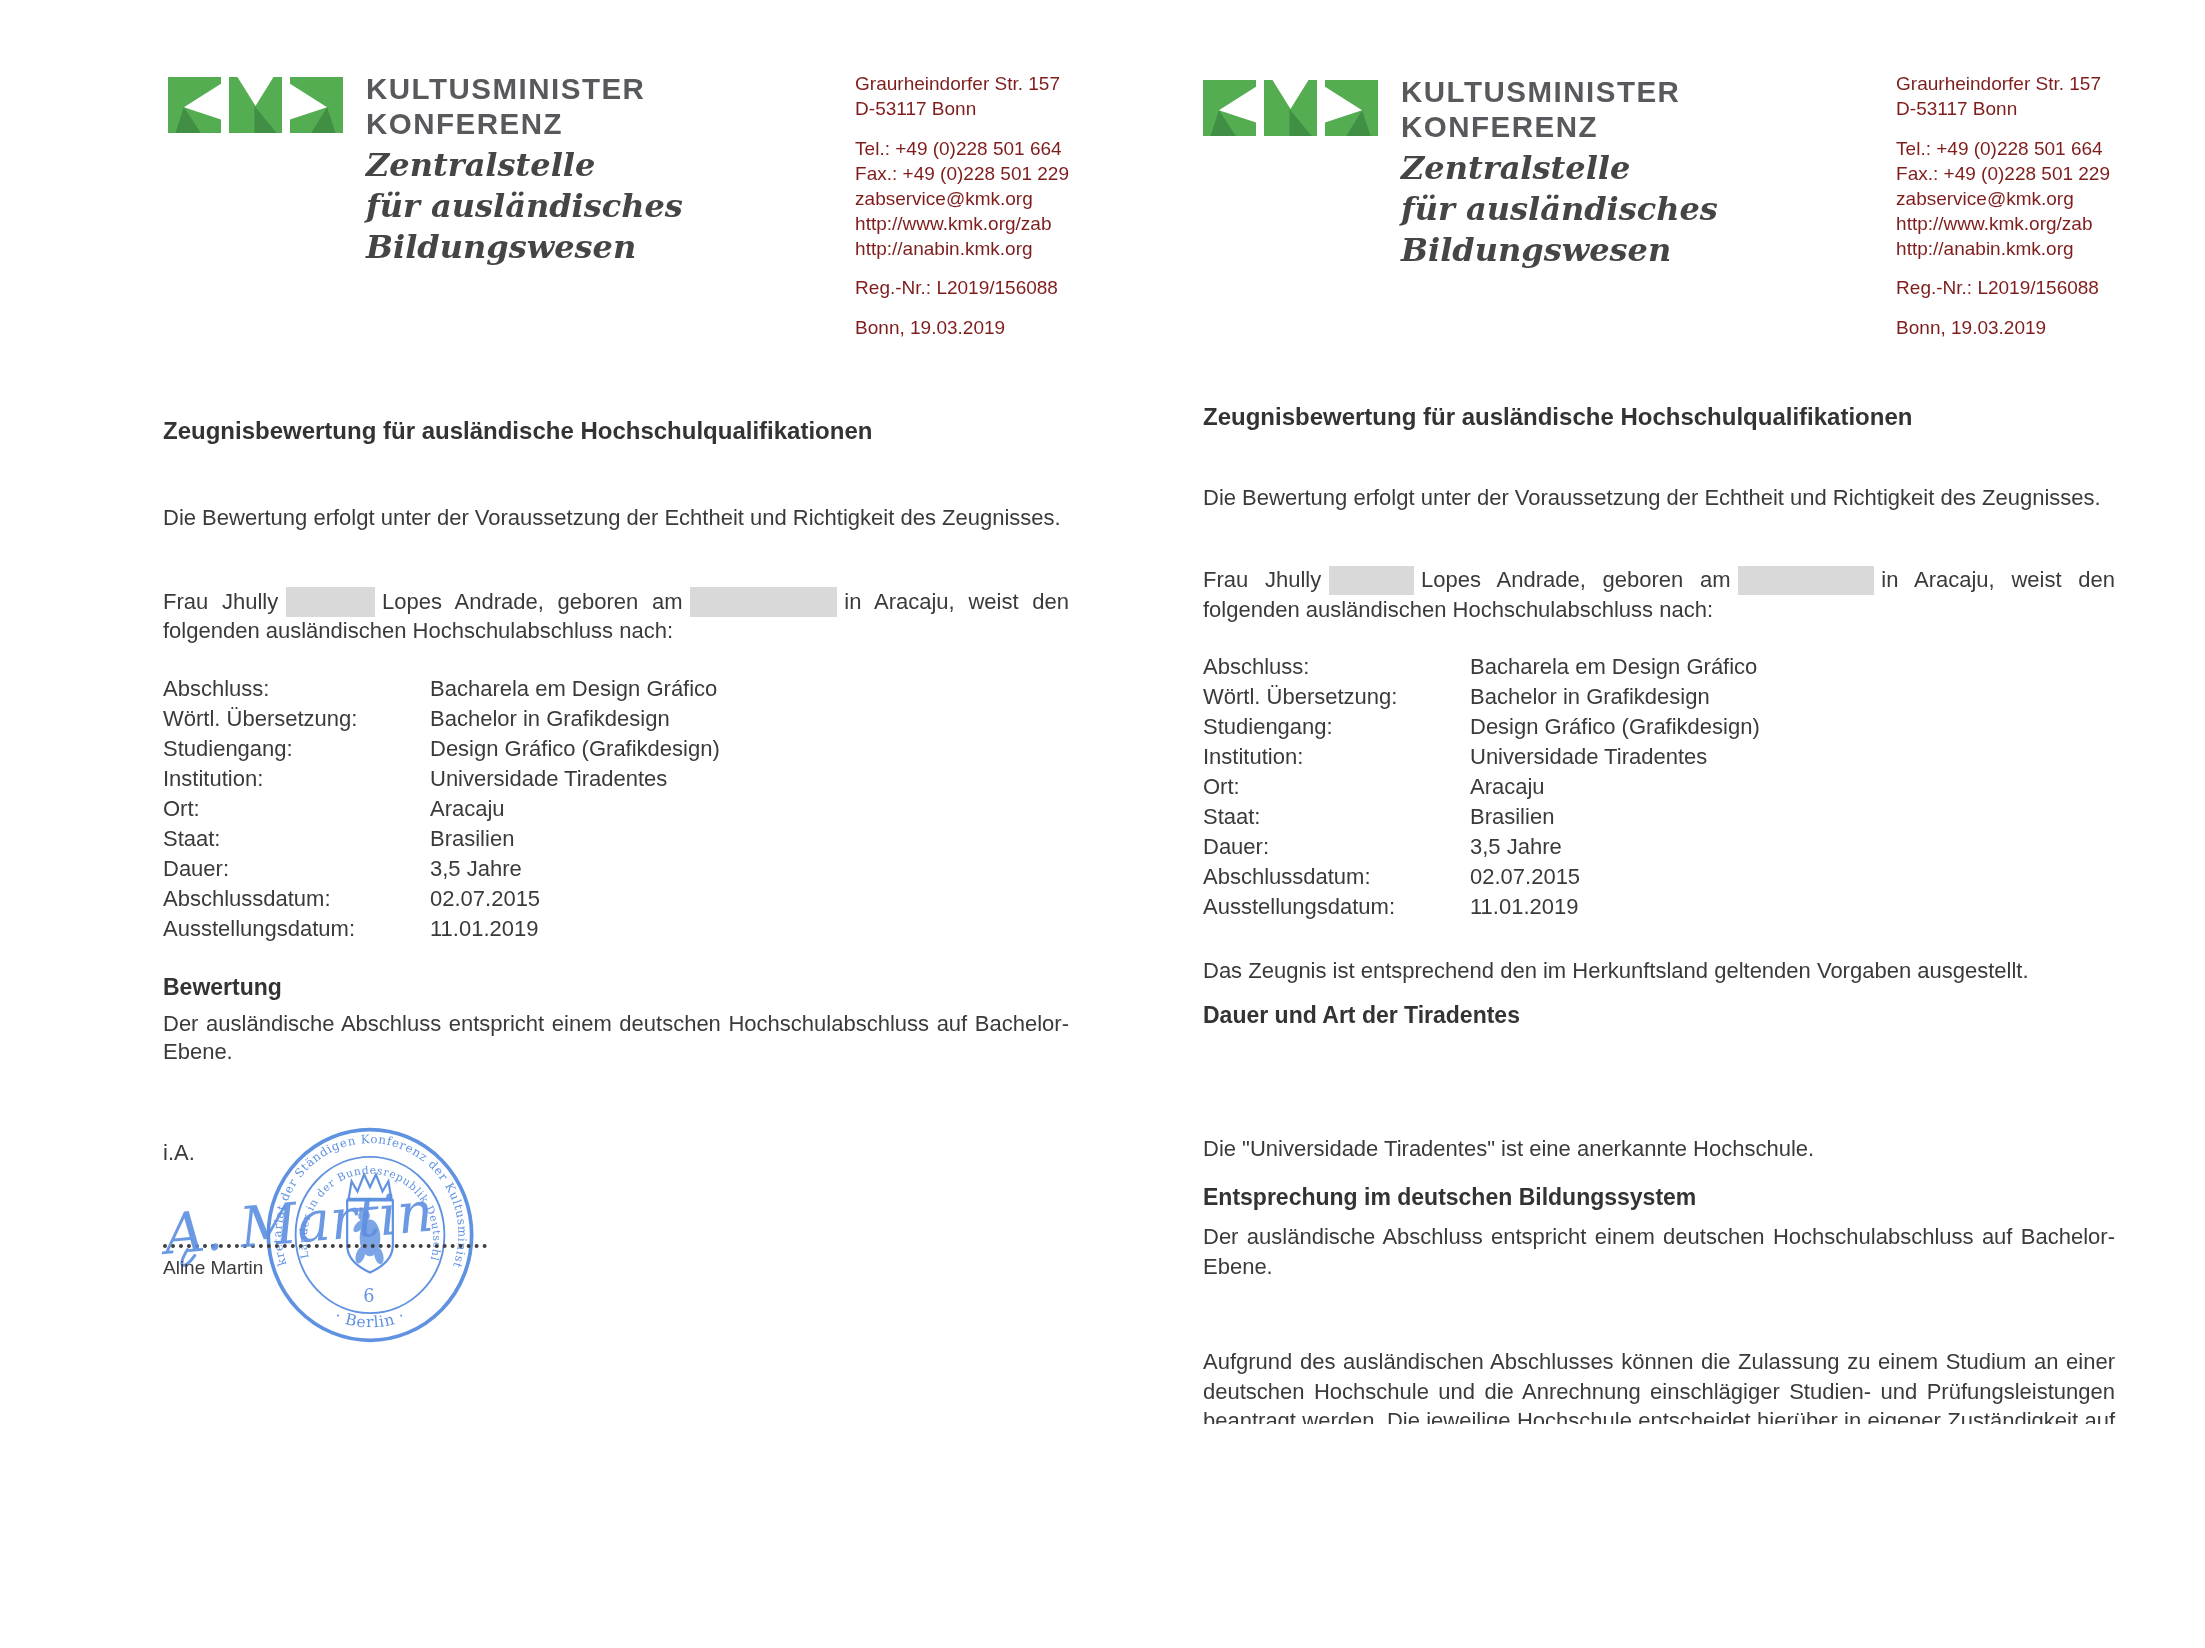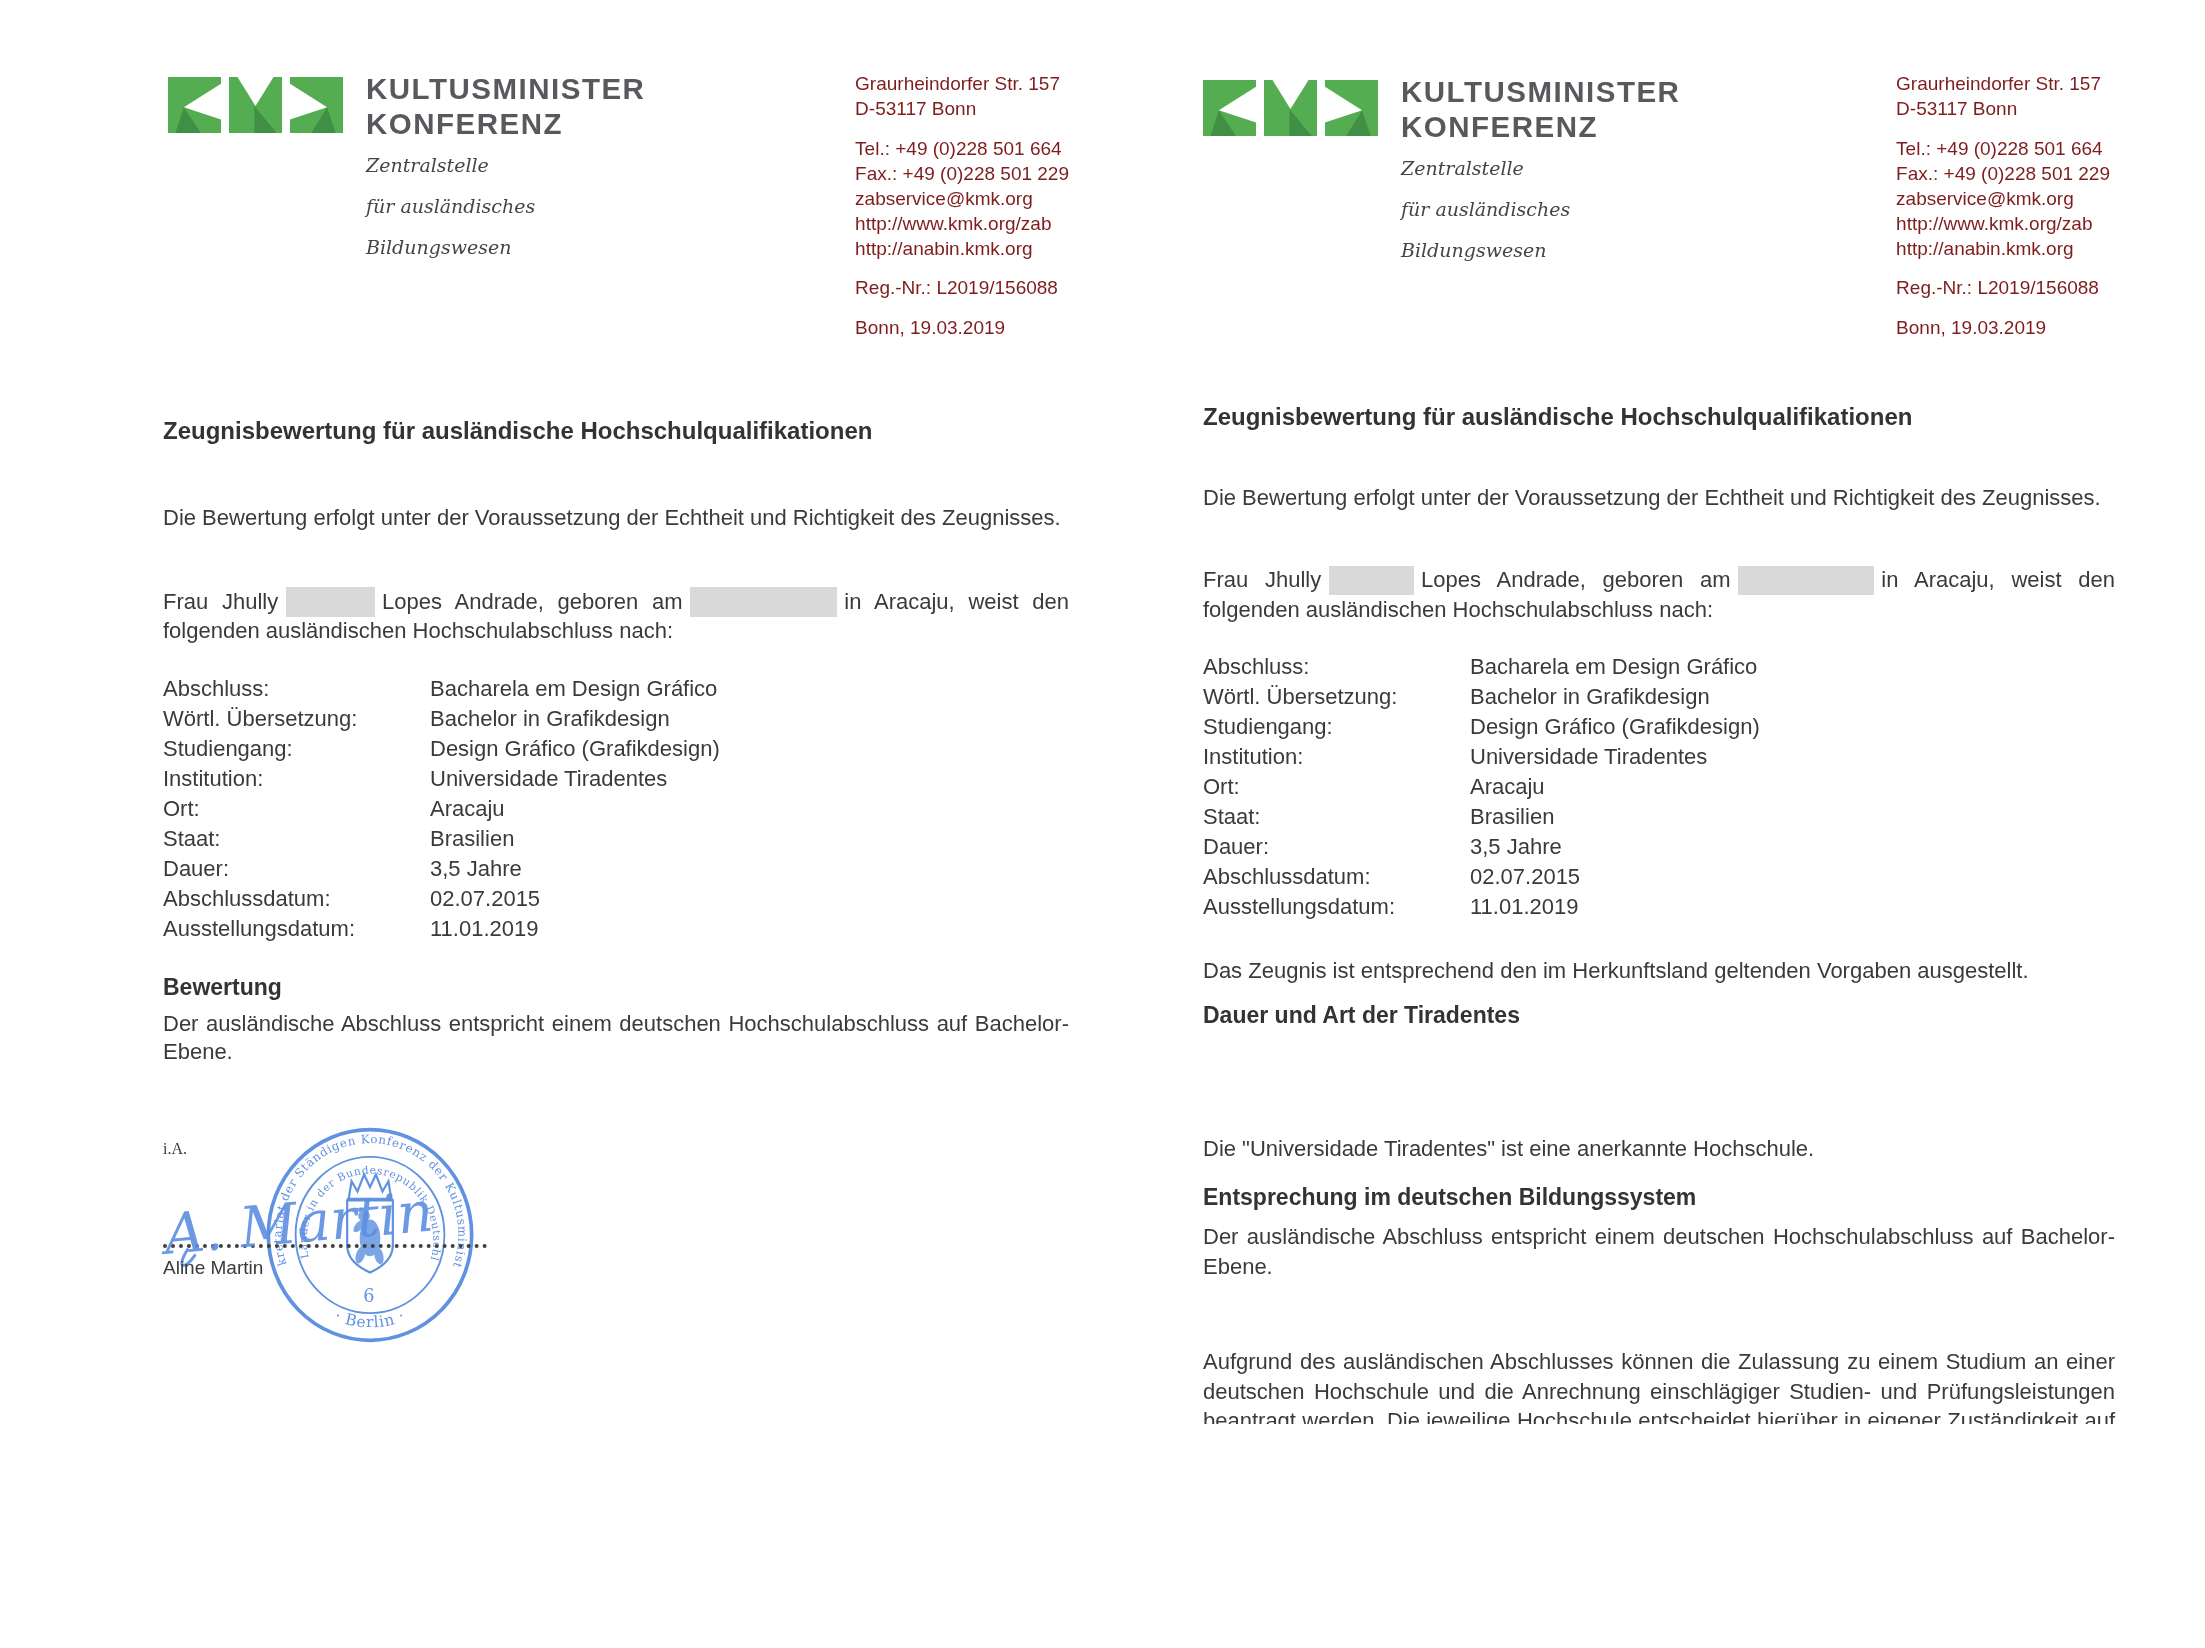--- a/index.html
+++ b/index.html
@@ -21,22 +21,22 @@
   .tile.m::before{clip-path:polygon(16% 0%,50% 52%,84% 0%);}
   .tile.m::after{clip-path:polygon(48% 52%,90% 100%,48% 100%);}
   .tile.k2::before{clip-path:polygon(0% 12%,70% 54%,0% 76%);}
   .tile.k2::after{clip-path:polygon(70% 54%,86% 100%,40% 100%);}
 
   
   .orgblock{position:absolute;}
   #page1 .orgblock{left:366px;top:71px;}
   #page2 .orgblock{left:298px;top:74px;}
   .orgname{font-size:29.5px;font-weight:700;letter-spacing:1.5px;line-height:35px;color:#58595c;}
-  .orgsub{font-family:"DejaVu Serif", serif;font-style:italic;font-weight:400;
-          font-size:19px;line-height:41px;color:#454547;margin-top:4.4px;}
+  .orgsub{font-family:"DejaVu Serif", serif;font-style:italic;font-weight:700;
+          font-size:32px;line-height:41px;color:#454547;margin-top:4.4px;}
 
   
   .addr{position:absolute;top:71px;text-align:left;font-size:19px;line-height:25px;color:#7f1d1d;}
   #page1 .addr{right:34px;}
   #page2 .addr{right:96px;}
   .addr .grp{margin-bottom:14.7px;}
 
   
   .doctitle{position:absolute;font-size:24px;font-weight:700;color:#333335;}
   #page1 .doctitle{left:163px;top:417px;}
@@ -51,21 +51,21 @@
   #page1 .redact.r1{width:89px;} #page1 .redact.r2{width:147px;}
   #page2 .redact.r1{width:85px;} #page2 .redact.r2{width:136px;}
 
   .details{position:absolute;display:grid;grid-template-columns:267px 1fr;font-size:22px;line-height:30px;}
   #page1 .details{left:163px;top:674px;}
   #page2 .details{left:100px;top:652px;}
 
   .secheading{position:absolute;font-size:23px;font-weight:700;color:#333335;}
 
   
-  .ia{position:absolute;left:163px;top:1140px;font-size:16px;font-family:Liberation Serif, serif;}
+  .ia{position:absolute;left:163px;top:1140px;font-size:22px;}
   .stamp{position:absolute;left:263px;top:1123px;width:214px;height:221px;opacity:.88;z-index:2;}
   .dotline{position:absolute;left:163px;top:1244px;width:324px;height:0;border-top:4.4px dotted #3f3f3f;z-index:3;}
   .sig{position:absolute;left:155px;top:1173px;width:324px;height:103px;z-index:4;opacity:.9;}
   .signame{position:absolute;left:163px;top:1257px;font-size:19px;z-index:4;}
 
   
   .enic{position:absolute;width:243px;text-align:center;}
   #page1 .enic{left:596px;top:1505px;}
   #page2 .enic{left:531px;top:1507px;}
   .enic-word{font-size:41px;font-weight:700;letter-spacing:-1.5px;color:#0f766e;}

